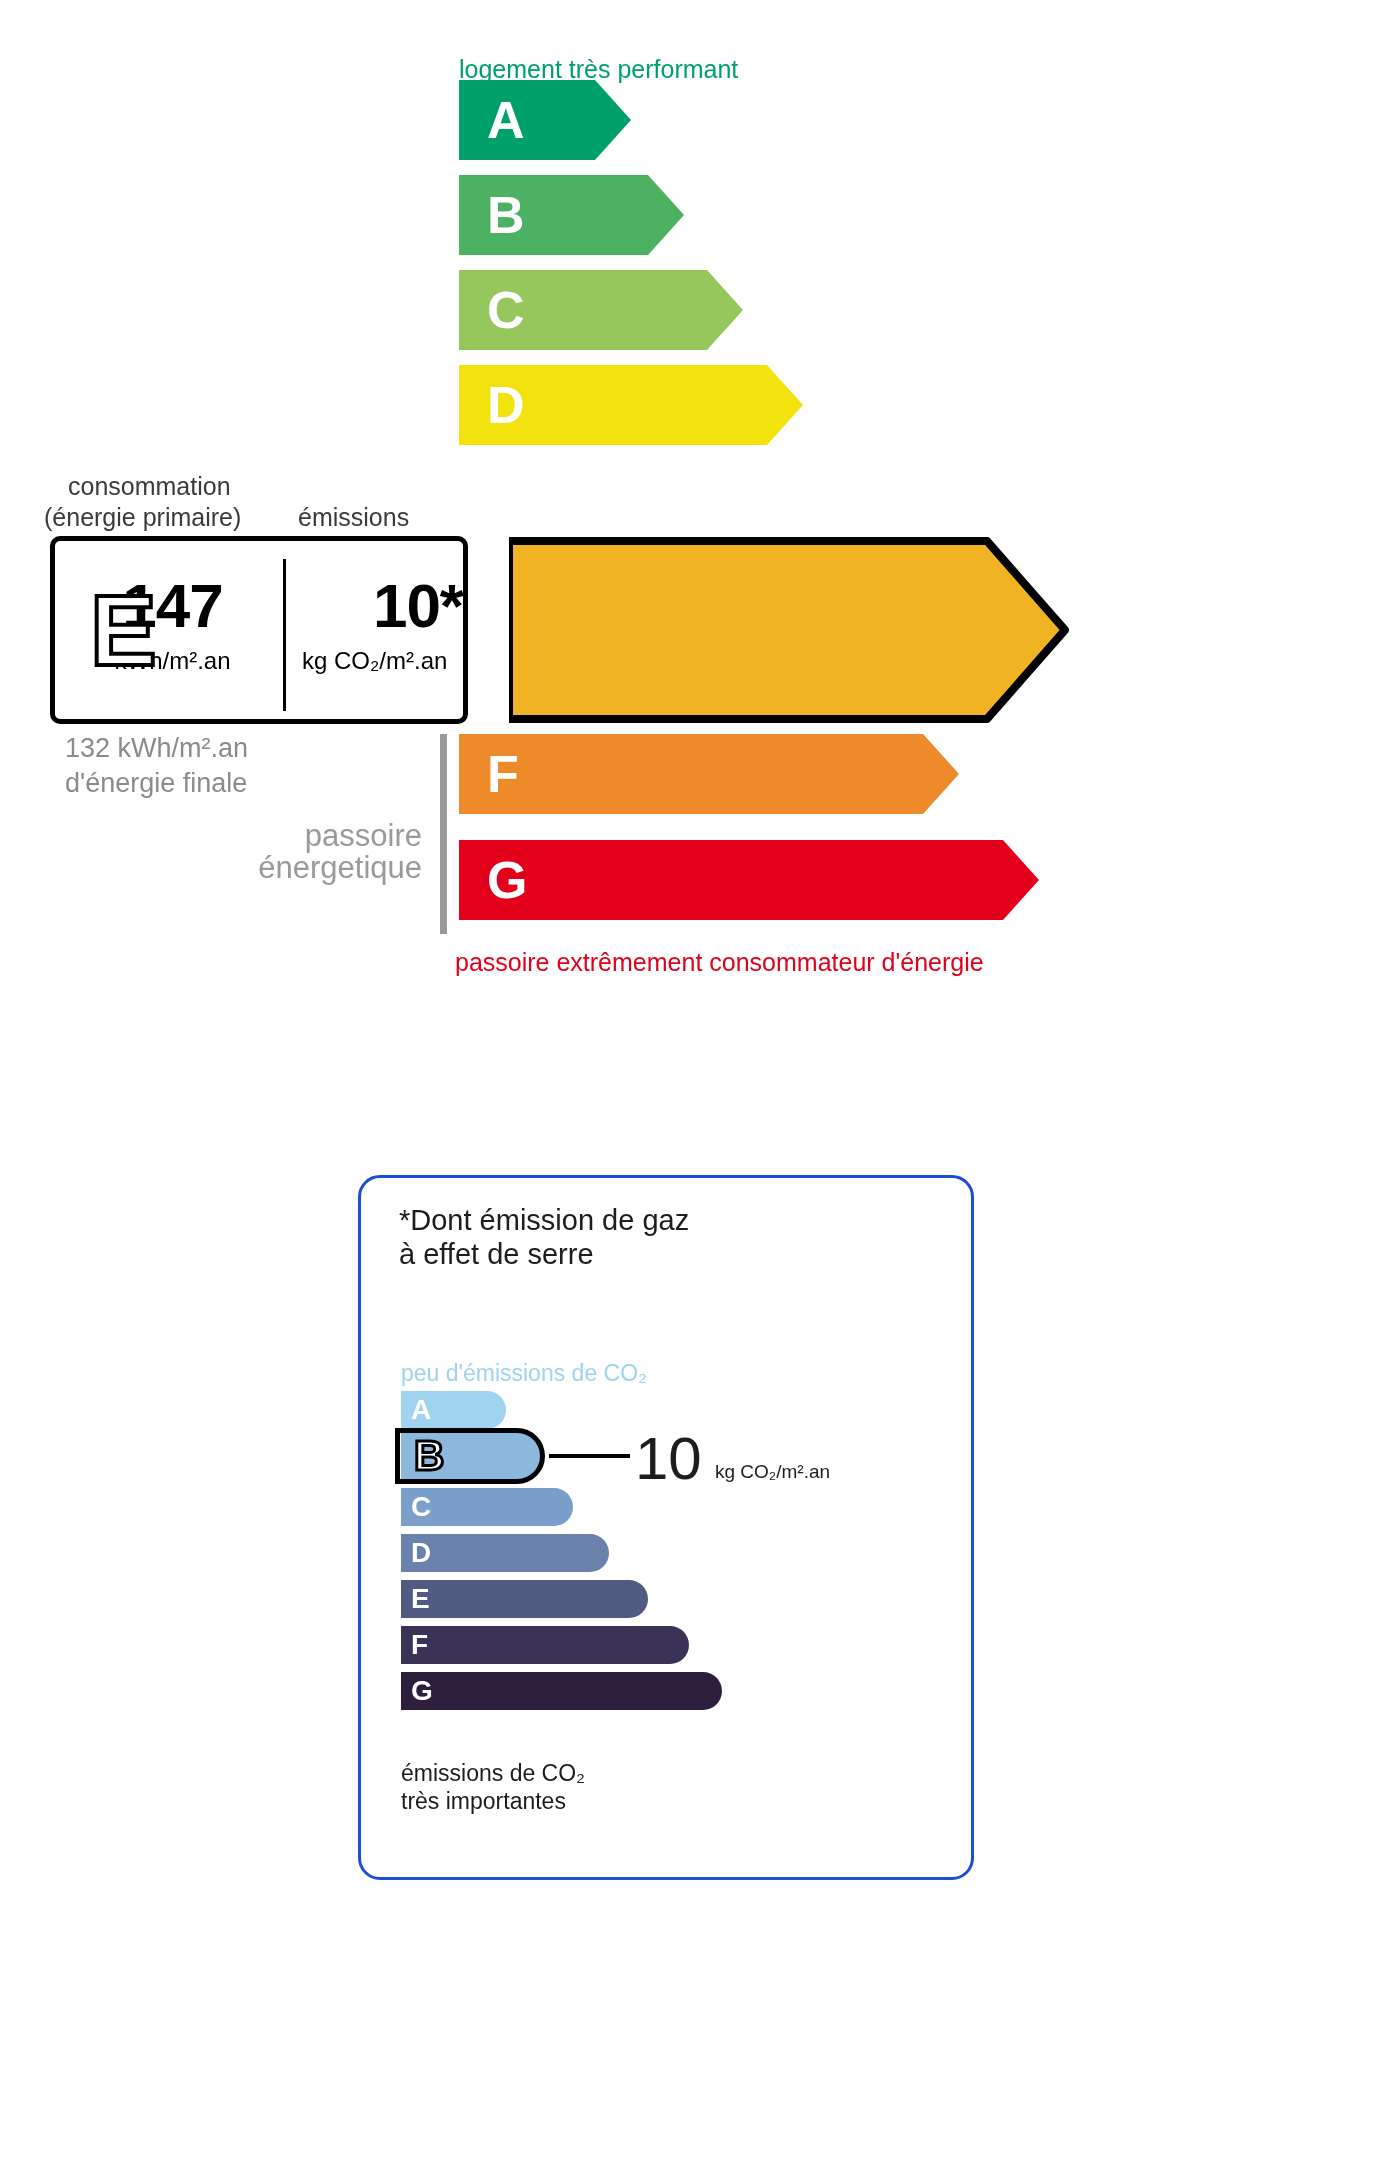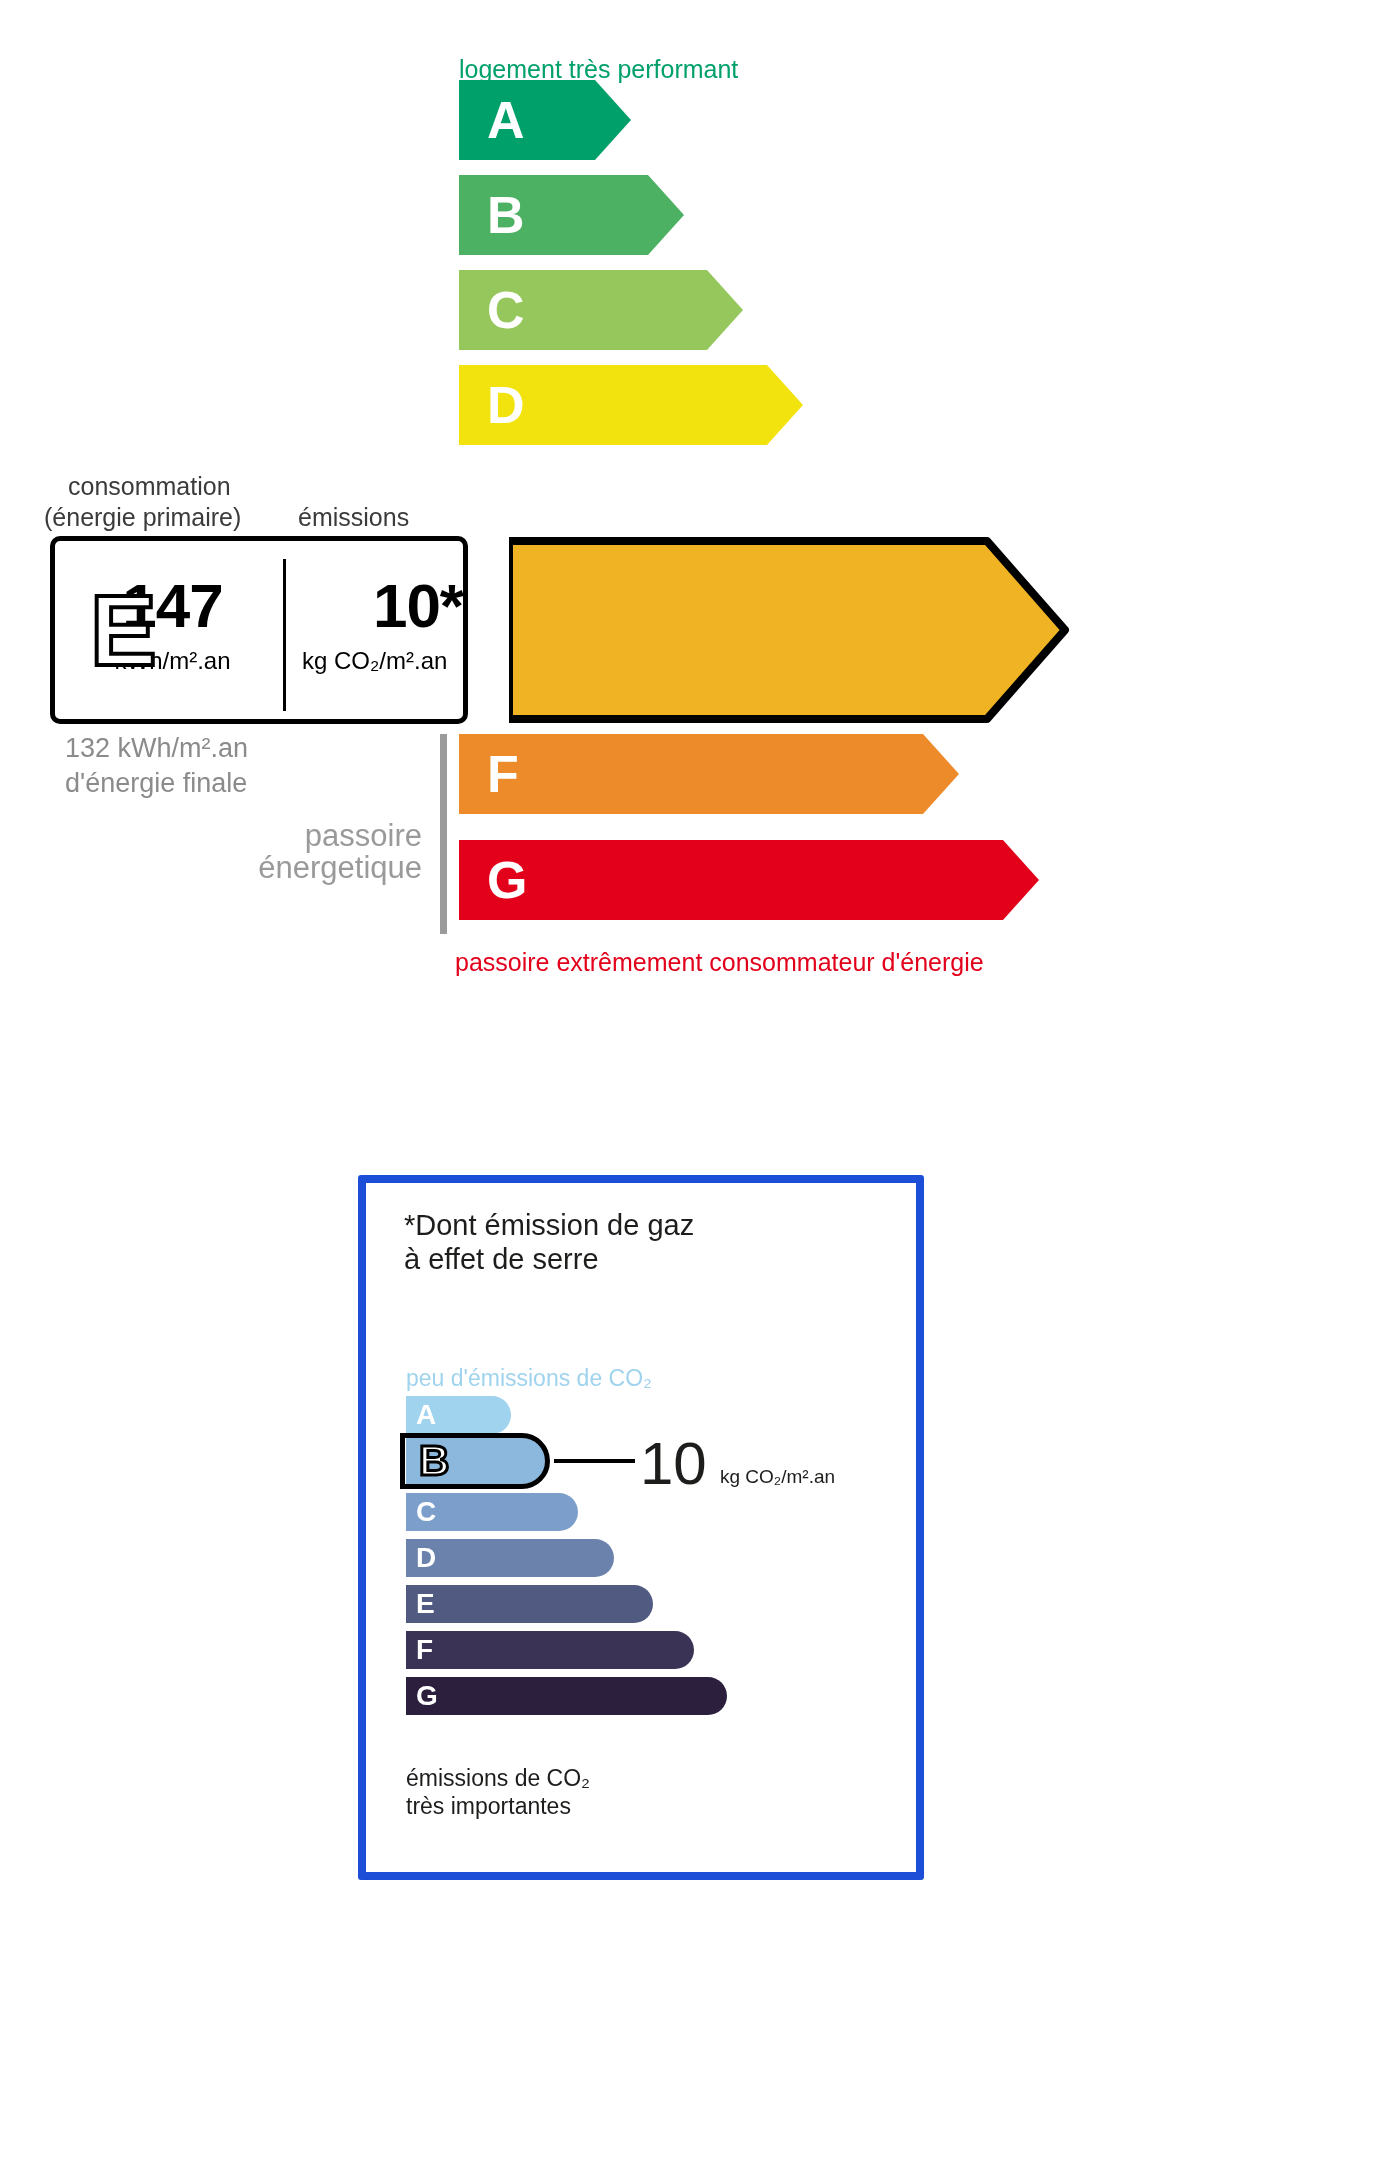--- a/index.html
+++ b/index.html
@@ -177,24 +177,24 @@
     -webkit-text-stroke: 4px #000;
     line-height: 1;
     z-index: 4;
   }
 
   
   #ges-box {
     position: absolute;
     left: 358px;
     top: 1175px;
-    width: 566px;
+    width: 616px;
     height: 705px;
-    border: 8px solid #1d4ed8;
-    border-radius: 3px;
+    border: 3px solid #1d4ed8;
+    border-radius: 22px;
     box-sizing: border-box;
     background: #ffffff;
   }
   #ges-title {
     position: absolute;
     left: 38px;
     top: 25px;
     font-size: 29px;
     color: #1d1d1b;
     line-height: 1.18;

